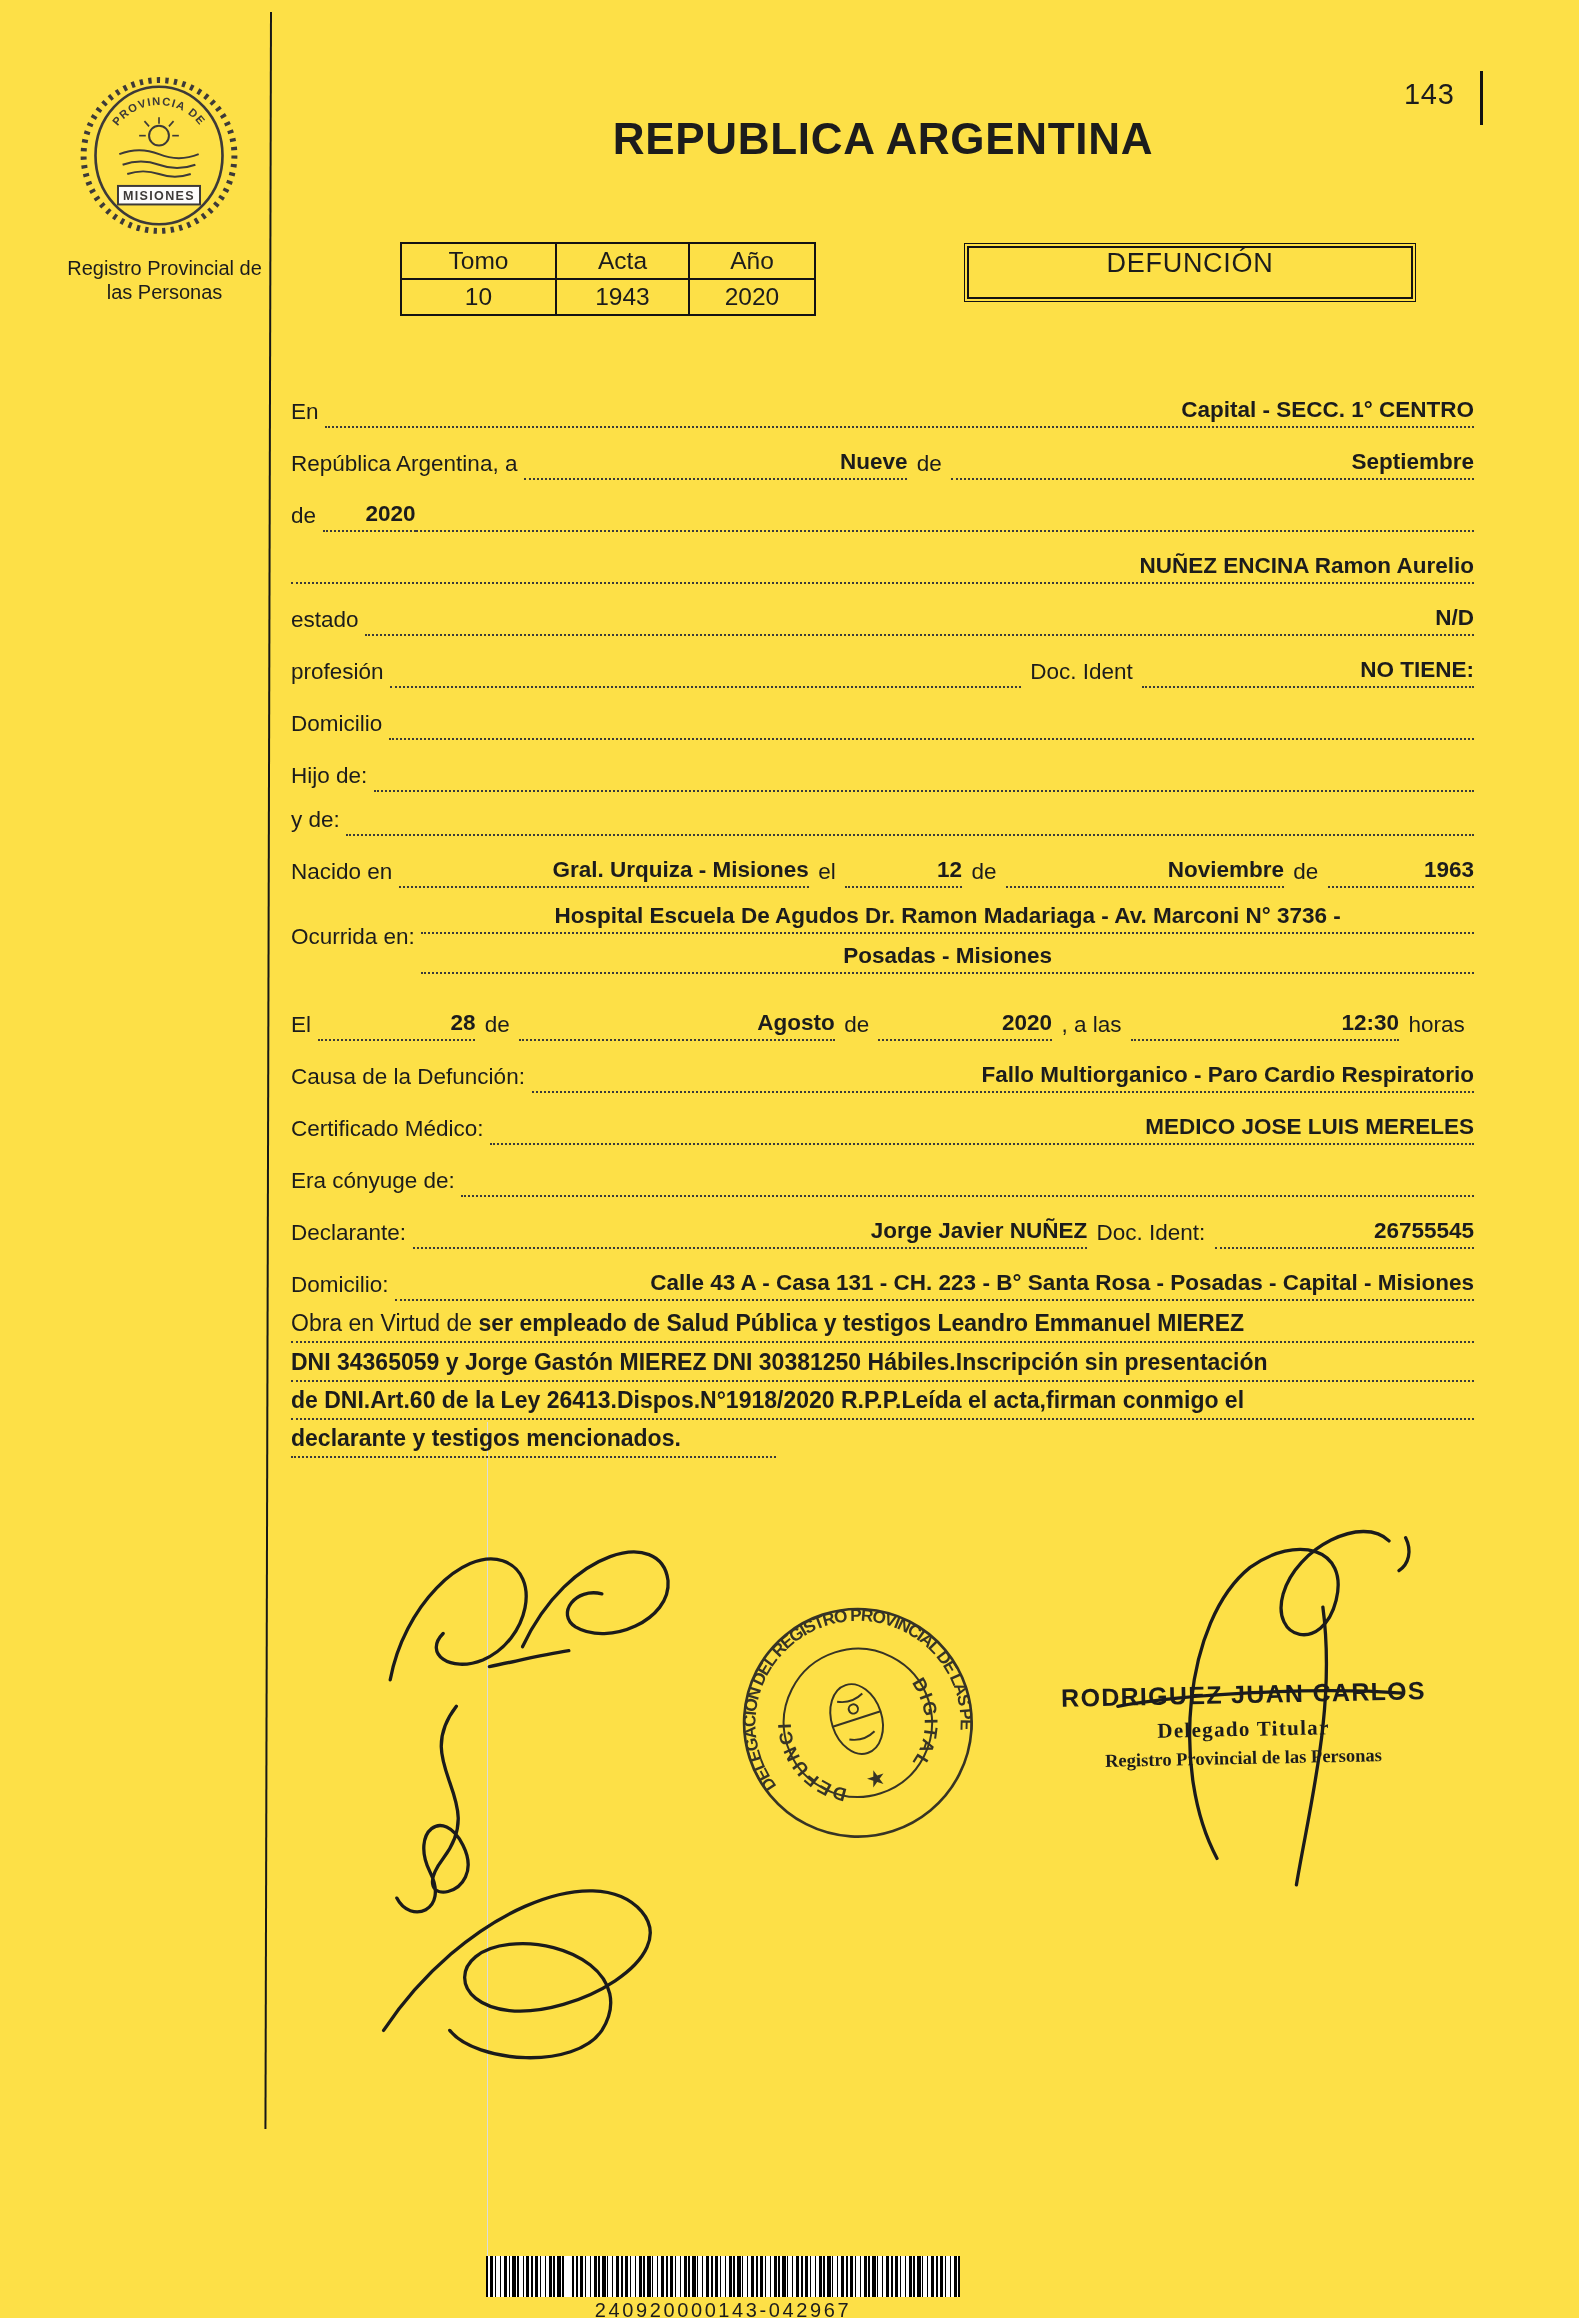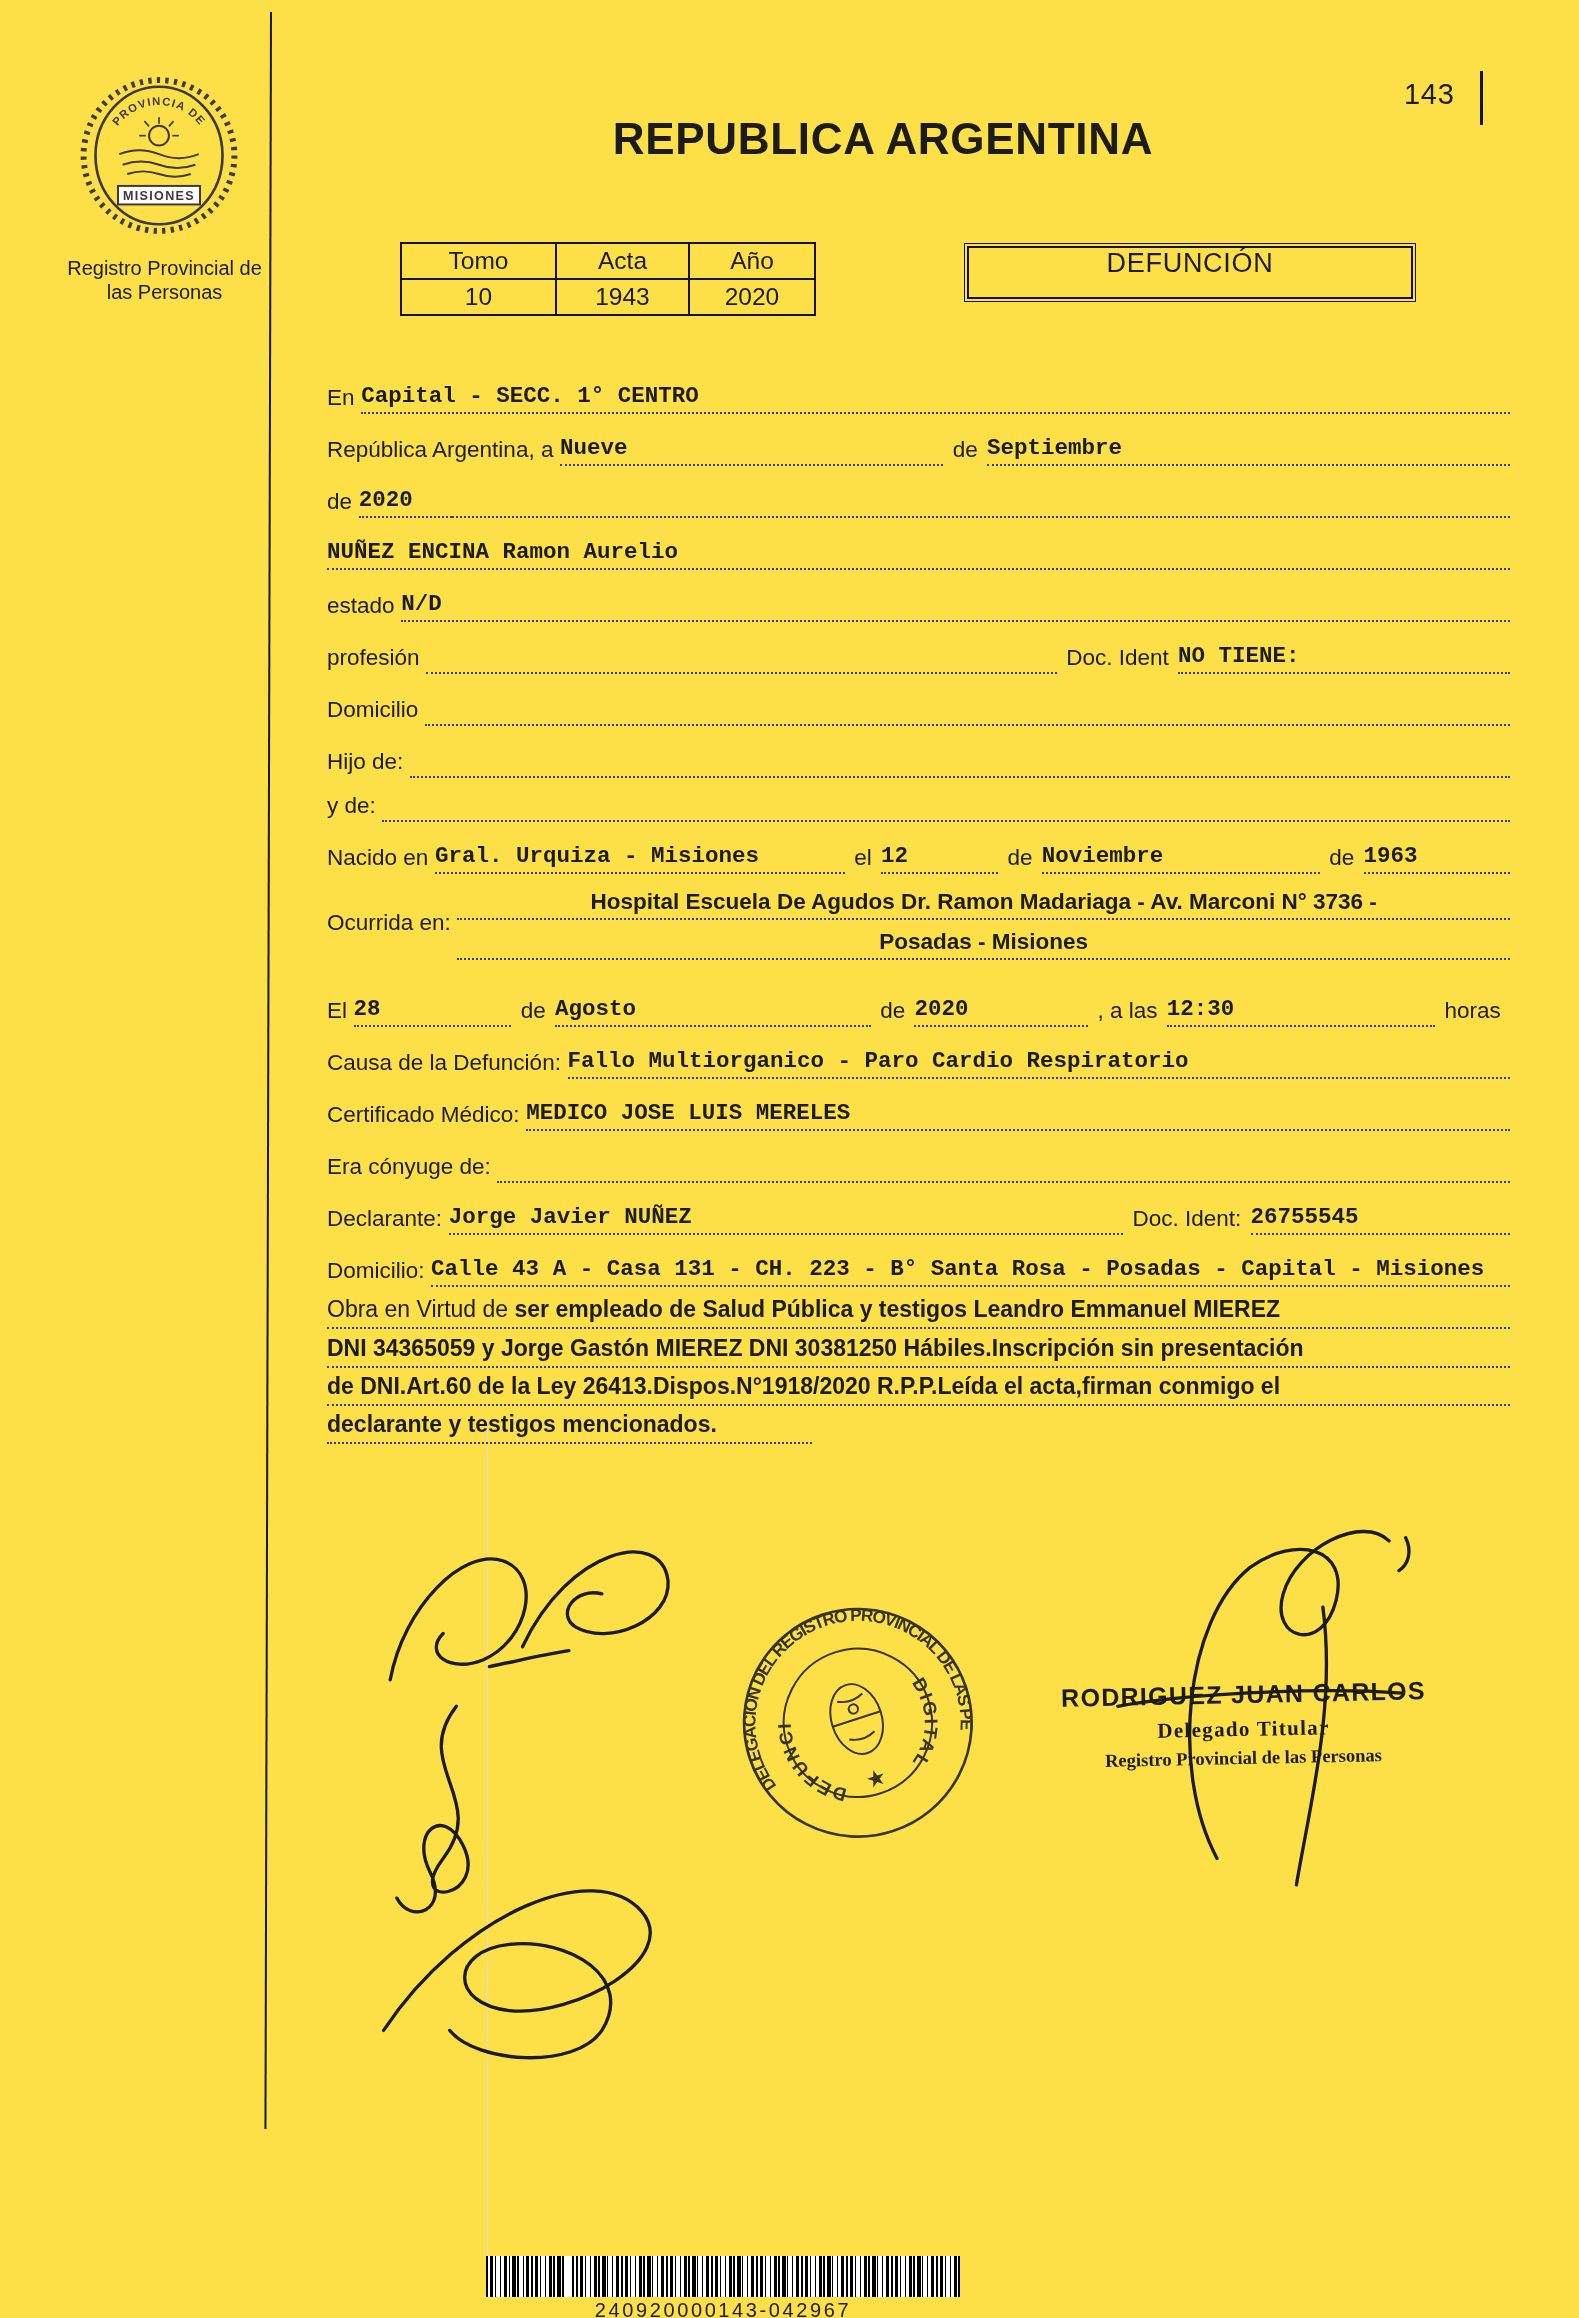--- a/index.html
+++ b/index.html
@@ -30,25 +30,25 @@
 
   
   .type-box {
     left:967px; top:246px; width:442px; height:49px;
     border:2px solid #131313; outline:1.3px solid #131313; outline-offset:2.6px;
     display:flex; align-items:flex-start; justify-content:center;
     font-size:27px; letter-spacing:0.7px;
   }
 
   
-  .form { left:291px; top:362px; width:1183px;margin-left:36px; }
+  .form { left:291px; top:376px; width:1183px; }
   .row { display:flex; align-items:flex-end; font-size:22.5px; height:52px; box-sizing:border-box; }
   .lbl { padding:0 6.6px 2.6px 0; white-space:pre; }
   .mid { padding:0 9.3px 2.6px 9.3px; white-space:pre; }
-  .fill { flex-grow:1; border-bottom:2px dotted #3a3a3a; text-align:left; padding-bottom:2.6px; min-width:20px; font-weight:bold; white-space:nowrap;font-family:Liberation Mono, monospace; }
+  .fill { flex-grow:1; border-bottom:2px dotted #3a3a3a; text-align:right; padding-bottom:2.6px; min-width:20px; font-weight:bold; white-space:nowrap; }
   .fill.plain { font-weight:normal; }
   .row.tall { height:101px; align-items:center; }
   .two-line { flex-grow:1; }
   .two-line .linea { border-bottom:2px dotted #3a3a3a; text-align:center; font-weight:bold; font-size:22.5px; padding-bottom:3.3px; margin-bottom:9.3px; white-space:nowrap; }
   .two-line .linea:last-child { margin-bottom:0; }
 
   .para { margin-top:9.3px; font-size:23px; }
   .para-line { border-bottom:2px dotted #3a3a3a; padding-bottom:4px; margin-bottom:5.3px; font-weight:bold; white-space:nowrap; }
   .para-line .lead { font-weight:normal; }
   .para-line.short { width:41%; }

